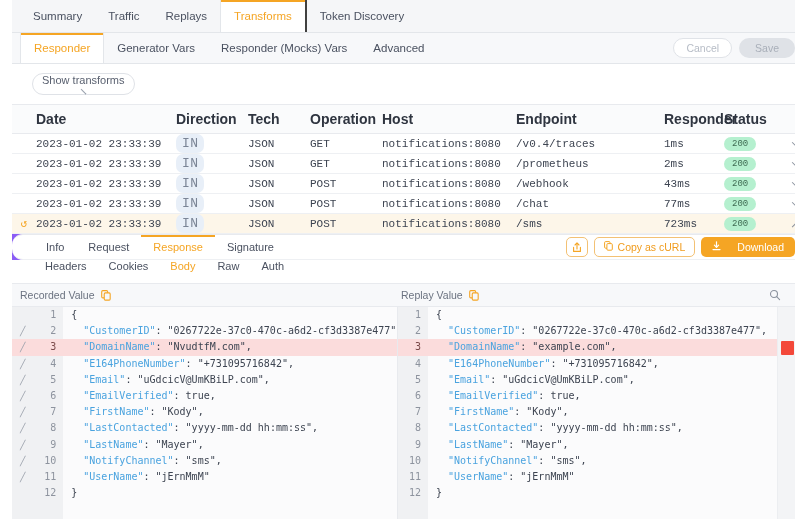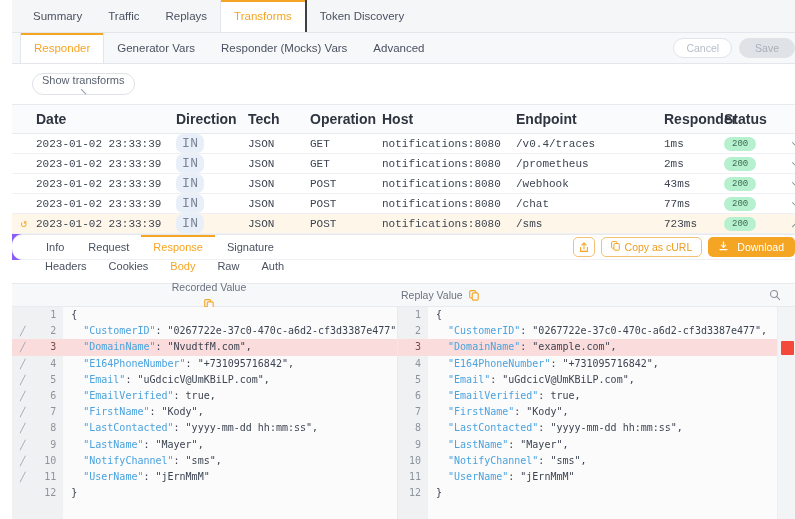--- a/index.html
+++ b/index.html
@@ -172,21 +172,21 @@
     display: flex; align-items: center; justify-content: center;
   }
   .btn-outline-o {
     height: 20px; padding: 0 9px; border: 1px solid #f3c174; border-radius: 5px;
     background: #fff; color: #f09c1e; font-size: 10.5px; font-family: inherit;
     cursor: pointer; display: flex; align-items: center; gap: 5px;
   }
   .btn-solid-o {
     height: 20px; padding: 4px 11px; border: none; border-radius: 5px;
     background: #f5a524; color: #fff; font-size: 10.5px; font-family: inherit;
-    cursor: pointer; display: flex; align-items: flex-end; gap: 9px;
+    cursor: pointer; display: flex; align-items: flex-end; gap: 16px;
   }
 
   
   .body-tabs {
     height: 24px; display: flex; align-items: flex-start;
     padding-left: 22px; background: #fff;
     border-bottom: 1px solid #e8eaee;
     flex: 0 0 auto;
   }
   .btab {
@@ -197,21 +197,21 @@
   .btab.active { color: #f5a524; }
 
   
   .diff-head {
     height: 23px; background: #f7f8fa;
     border-bottom: 1px solid #e8eaee;
     display: flex; align-items: center;
     flex: 0 0 auto; position: relative;
   }
   .dh-cell { display: flex; align-items: center; gap: 6px; font-size: 10.5px; color: #6b7280; }
-  .dh-left  { width: 386px; padding-left: 8px; flex-direction: column; }
+  .dh-left  { width: 386px; padding-left: 8px; }
   .dh-right { flex: 1 1 auto; padding-left: 3px; }
   .copy-ic { color: #f5a524; display: inline-flex; }
   .search-ic { position: absolute; right: 26px; top: 5px; color: #8b929e; }
 
   
   .diff-body { flex: 1 1 auto; display: flex; background: #fff; overflow: hidden; position: relative; }
   .pane { display: flex; position: relative; background: #fbfbfc; }
   .pane-left  { width: 386px; border-right: 1px solid #e8eaee; }
   .pane-right { flex: 1 1 auto; }
 

